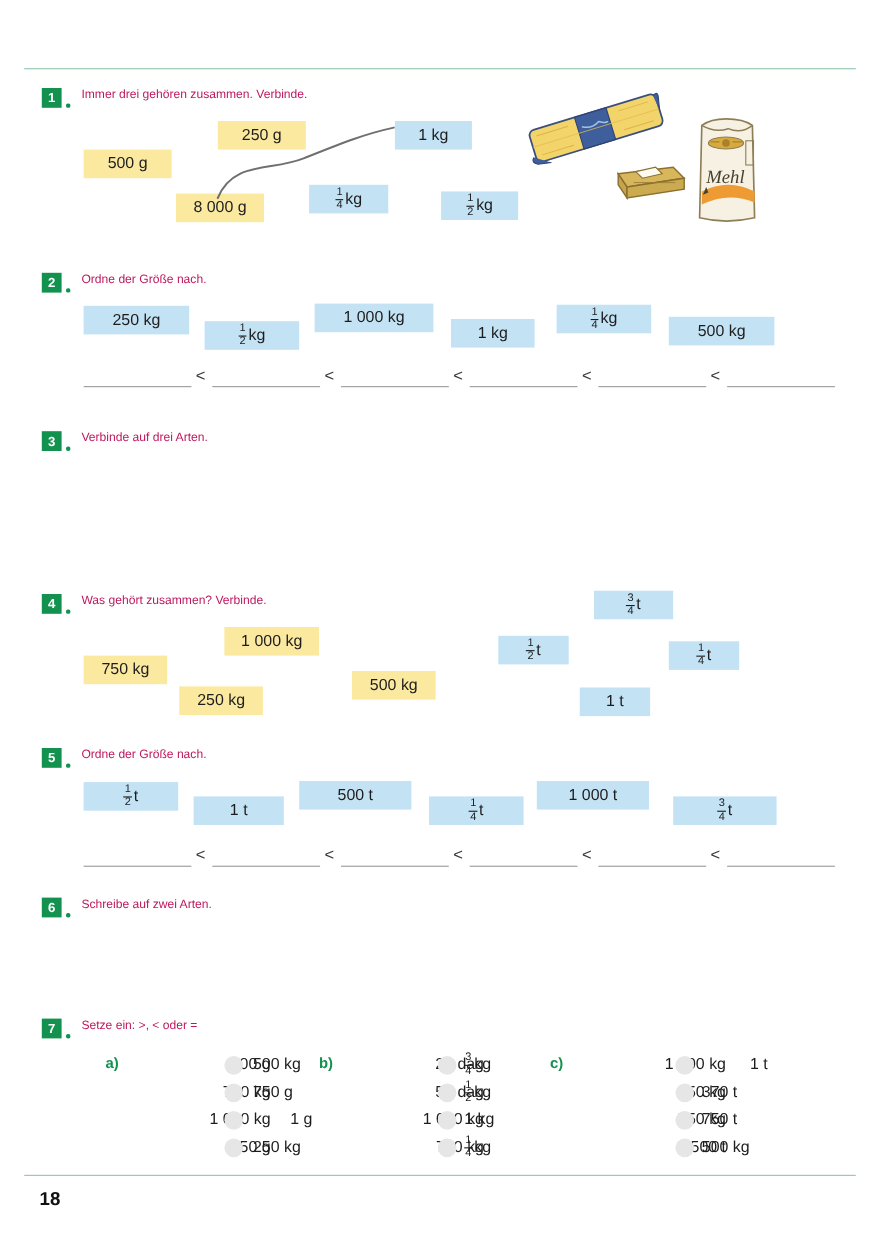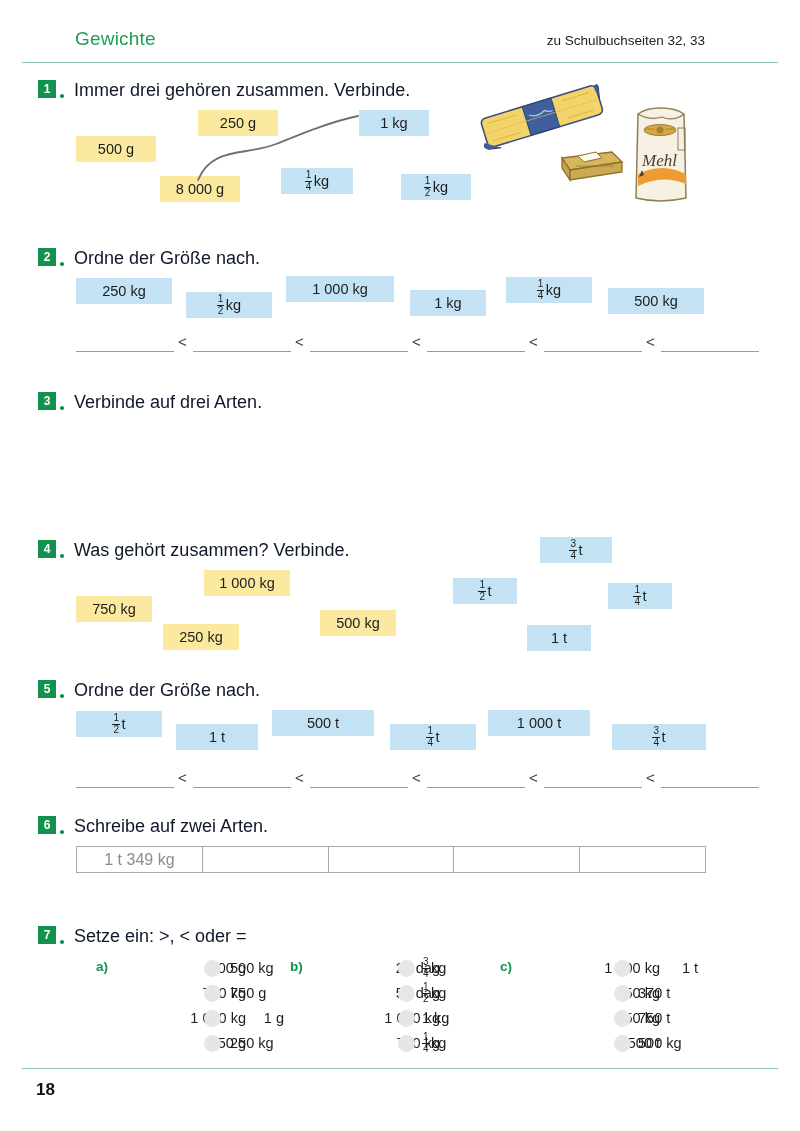--- a/index.html
+++ b/index.html
@@ -72,22 +72,22 @@
     text-align: center;
   }
   .ex-dot {
     position: absolute;
     width: 3.5px; height: 3.5px;
     border-radius: 50%;
     background: #12924e;
   }
   .ex-prompt {
     position: absolute;
-    font-size: 18px;
-    color: #0f172a;
+    font-size: 11px;
+    color: #be185d;
     white-space: nowrap;
     text-align: right;
   }
 
   
   .chip {
     position: absolute;
     font-size: 14.5px;
     color: #1d1d1d;
     text-align: center;
@@ -186,24 +186,20 @@
   .connector { position: absolute; pointer-events: none; }
 
   
   .illus { position: absolute; }
 </style>
 </head>
 <body>
 
 <div class="page">
 
-  <div class="header">
-    <div class="header-title">Gewichte</div>
-    <div class="header-ref">zu Schulbuchseiten 32, 33</div>
-  </div>
   <div class="rule-top"></div>
 
   <div class="ex" style="left:0;top:0;width:800px;height:0">
     <div class="ex-badge" style="left:38px;top:80px">1</div>
     <div class="ex-dot" style="left:60px;top:94px"></div>
     <div class="ex-prompt" style="left:74px;top:80px">Immer drei gehören zusammen. Verbinde.</div>
 
     <div class="chip yellow" style="left:76px;top:136px;width:80px">500 g</div>
     <div class="chip yellow" style="left:198px;top:110px;width:80px">250 g</div>
     <div class="chip yellow" style="left:160px;top:176px;width:80px">8 000 g</div>
@@ -329,27 +325,20 @@
     </div>
   </div>
 
   <div class="ex" style="left:0;top:0;width:800px;height:0">
     <div class="ex-badge" style="left:38px;top:816px">6</div>
     <div class="ex-dot" style="left:60px;top:830px"></div>
     <div class="ex-prompt" style="left:74px;top:816px">Schreibe auf zwei Arten.</div>
 
     <table class="grid" style="left:76px;top:846px;width:630px">
       <tbody>
-      <tr>
-        <td class="prefilled">1 t 349 kg</td>
-        <td></td>
-        <td></td>
-        <td></td>
-        <td></td>
-      </tr>
     </tbody>
       </table>
   </div>
 
   <div class="ex" style="left:0;top:0;width:800px;height:0">
     <div class="ex-badge" style="left:38px;top:926px">7</div>
     <div class="ex-dot" style="left:60px;top:940px"></div>
     <div class="ex-prompt" style="left:74px;top:926px">Setze ein: &gt;, &lt; oder =</div>
 
     <div class="cmp-col" style="left:96px;top:956px;width:200px">

